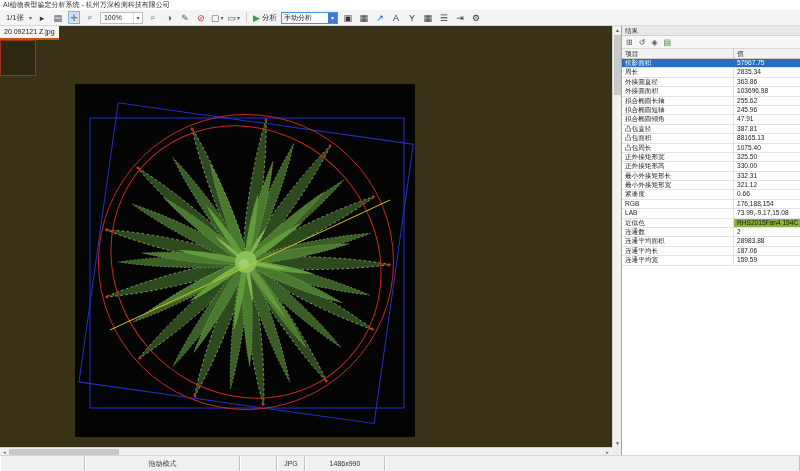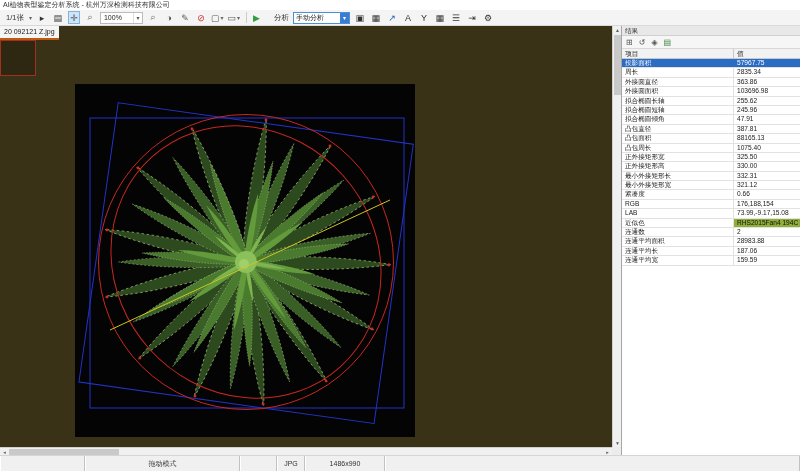--- a/index.html
+++ b/index.html
@@ -115,21 +115,21 @@
         <span>▢</span>
         <span class="caret">▾</span>
       </span>
     <span class="tbtn">
         <span>▭</span>
         <span class="caret">▾</span>
       </span>
     <span class="sep"></span>
     <span class="tbtn green">
       <span>▶</span>
-      <span class="tlabel" style="margin-left:14px">分析</span>
+      <span class="tlabel" style="margin-left:2px">分析</span>
     </span>
     <span class="combo">
       <span class="ctext">手动分析</span>
       <span class="cbtn">▾</span>
     </span>
     <span class="tbtn dark">
         <span>▣</span>
       </span>
     <span class="tbtn dark">
         <span>▦</span>

